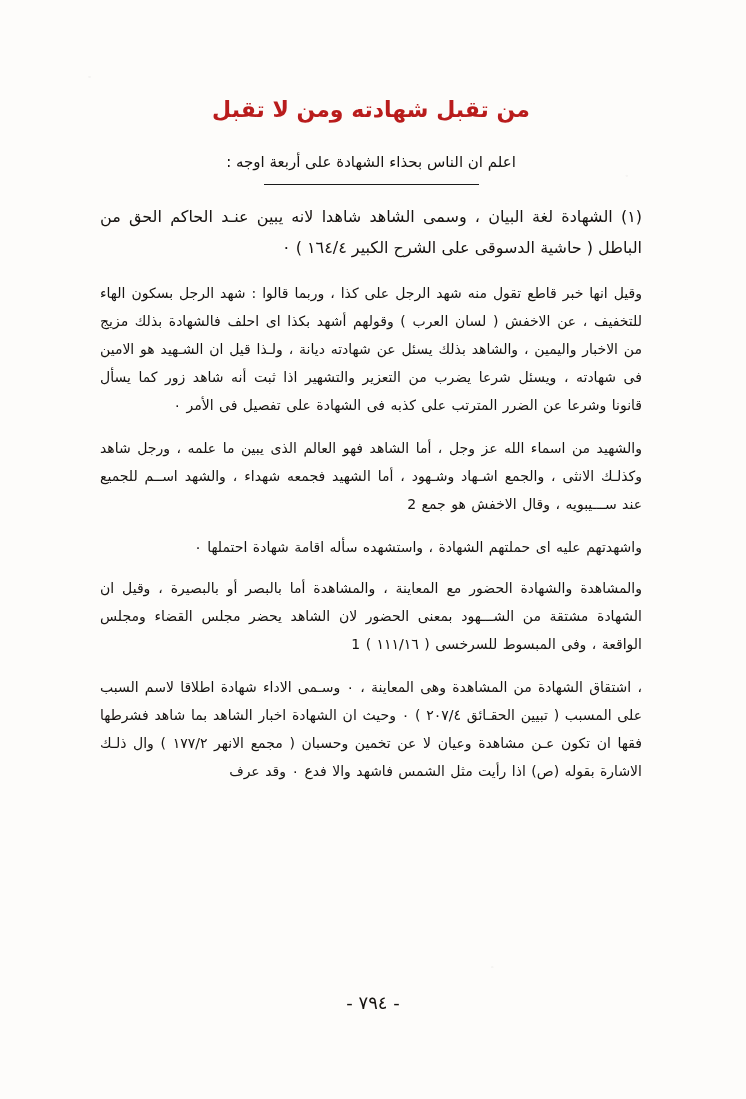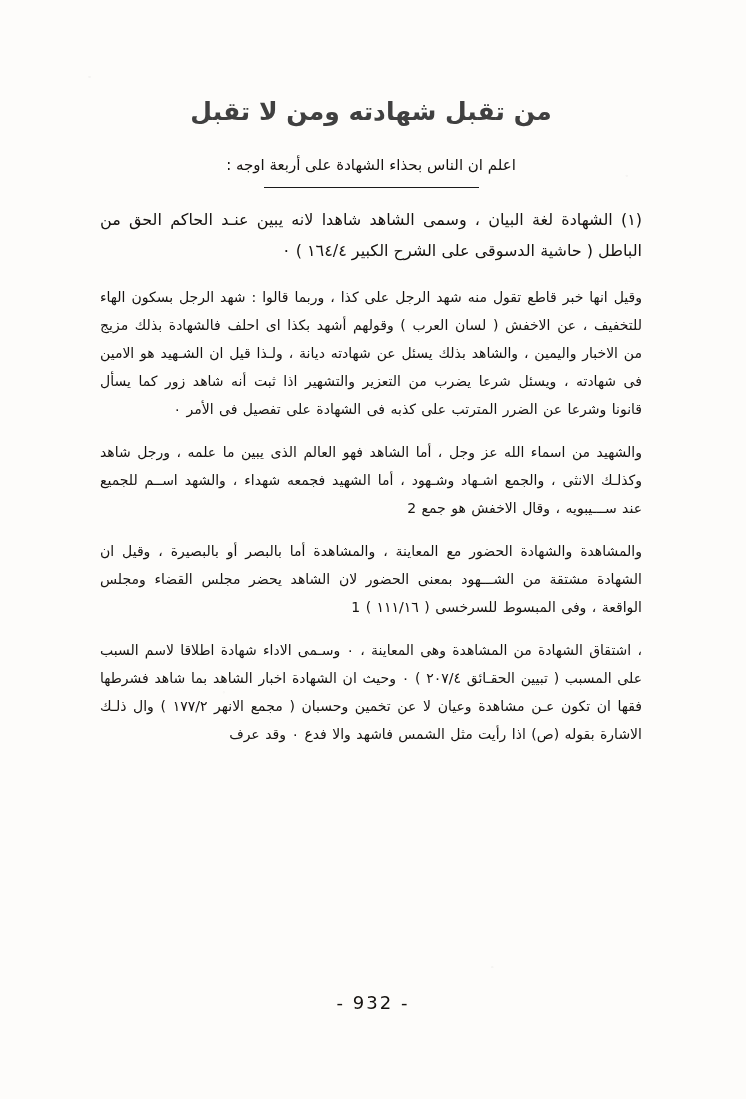--- a/index.html
+++ b/index.html
@@ -49,25 +49,25 @@
     margin: 0 0 16px 0;
     color: #100e0c;
   }
   .title-main .sup {
     font-size: 12px;
     vertical-align: super;
     font-weight: normal;
   }
   .title-sub {
     text-align: center;
-    font-size: 25px;
+    font-size: 22px;
     font-weight: bold;
     line-height: 1.25;
     margin: 0 0 26px 0;
-    color: #404040;
+    color: #b91c1c;
   }
   .lede {
     text-align: center;
     font-size: 15px;
     line-height: 1.6;
     margin: 0 0 4px 0;
   }
   .rule {
     width: 215px;
     height: 1px;
@@ -113,19 +113,20 @@
     <h2 class="title-sub">من تقبل شهادته ومن لا تقبل</h2>
 
     <p class="lede">اعلم ان الناس بحذاء الشهادة على أربعة اوجه :</p>
 
     <div class="rule"></div>
 
     <div class="fn-block">(١)   الشهادة لغة البيان ، وسمى الشاهد شاهدا لانه يبين عنـد الحاكم الحق من الباطل ( حاشية الدسوقى على الشرح الكبير ١٦٤/٤ ) ٠</div>
 
     <p class="body">وقيل انها خبر قاطع تقول منه شهد الرجل على كذا ، وربما قالوا : شهد الرجل بسكون الهاء للتخفيف ، عن الاخفش ( لسان العرب ) وقولهم أشهد بكذا اى احلف فالشهادة بذلك مزيج من الاخبار واليمين ، والشاهد بذلك يسئل عن شهادته ديانة ، ولـذا قيل ان الشـهيد هو الامين فى شهادته ، ويسئل شرعا يضرب من التعزير والتشهير اذا ثبت أنه شاهد زور كما يسأل قانونا وشرعا عن الضرر المترتب على كذبه فى الشهادة على تفصيل فى الأمر ٠</p>
     <p class="body">والشهيد من اسماء الله عز وجل ، أما الشاهد فهو العالم الذى يبين ما علمه ، ورجل شاهد وكذلـك الانثى ، والجمع اشـهاد وشـهود ، أما الشهيد فجمعه شهداء ، والشهد اســم للجميع عند ســـيبويه ، وقال الاخفش هو جمع 2</p>
+    <p class="body tight">واشهدتهم عليه اى حملتهم الشهادة ، واستشهده سأله اقامة شهادة احتملها ٠</p>
     <p class="body">والمشاهدة والشهادة الحضور مع المعاينة ، والمشاهدة أما بالبصر أو بالبصيرة ، وقيل ان الشهادة مشتقة من الشـــهود بمعنى الحضور لان الشاهد يحضر مجلس القضاء ومجلس الواقعة ، وفى المبسوط للسرخسى ( ١١١/١٦ ) 1</p>
     <p class="body">، اشتقاق الشهادة من المشاهدة وهى المعاينة ، ٠ وسـمى الاداء شهادة اطلاقا لاسم السبب على المسبب ( تبيين الحقـائق ٢٠٧/٤ ) ٠ وحيث ان الشهادة اخبار الشاهد بما شاهد فشرطها فقها ان تكون عـن مشاهدة وعيان لا عن تخمين وحسبان ( مجمع الانهر ١٧٧/٢ ) وال ذلـك الاشارة بقوله (ص) اذا رأيت مثل الشمس فاشهد والا فدع ٠ وقد عرف</p>
 
   </div>
 
-  <div class="pagenum">- 932 -</div>
+  <div class="pagenum">- ٧٩٤ -</div>
 </div>
 
 </body></html>

